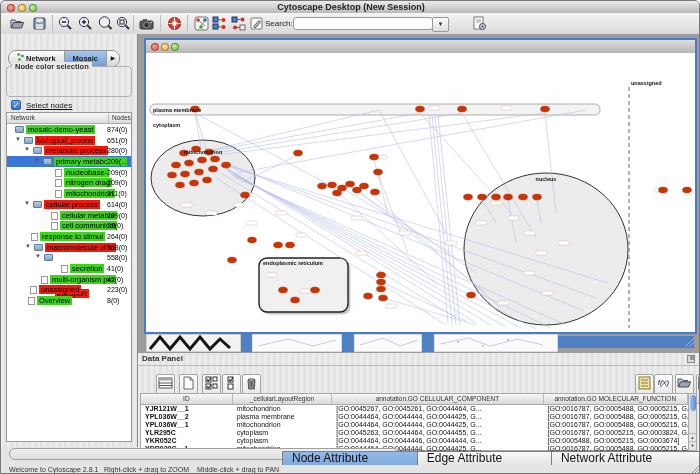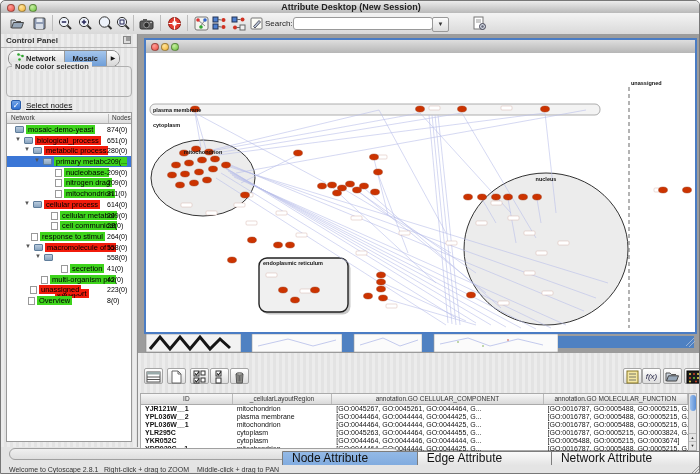--- a/index.html
+++ b/index.html
@@ -67,21 +67,21 @@
   .dashedline{stroke:#808080;stroke-width:1.2;stroke-dasharray:4 3;}
   .edge{stroke:#b9bfe9;stroke-width:0.7;opacity:.85;}
   .gnode{fill:#cc3300;stroke:#932600;stroke-width:0.4;}
   .pill{fill:#fff;stroke:#d6b6ad;stroke-width:0.5;}
   .glabel{font-family:"Liberation Sans",sans-serif;font-size:5.5px;font-weight:bold;fill:#111;}
   .behind{position:absolute;left:0;top:300px;width:563px;height:19px;}
   
   .data-panel{position:absolute;left:137px;top:352px;width:563px;height:100px;background:repeating-linear-gradient(90deg,#ececec 0 3px,#e3e3e3 3px 6px);}
   .dp-head{position:absolute;left:0;top:0;width:100%;height:12px;border-bottom:1px solid #bbb;}
   .dp-title{position:absolute;left:4px;top:1px;font-size:8px;font-weight:bold;color:#333;}
-  .dp-btn{position:absolute;top:15px;width:19px;height:16px;border:1px solid #a5a5a5;border-radius:2px;background:linear-gradient(#fff,#ddd);box-sizing:border-box;}
+  .dp-btn{position:absolute;top:21px;width:19px;height:30px;border:1px solid #a5a5a5;border-radius:2px;background:linear-gradient(#fff,#ddd);box-sizing:border-box;margin-left:12px;}
   .dtable{position:absolute;left:2px;top:40px;width:549px;height:58px;background:#fff;border:1px solid #aaa;box-sizing:border-box;}
   .dt-head{display:flex;height:10px;background:linear-gradient(#f7f7f7,#d9d9d9);border-bottom:1px solid #aaa;}
   .dt-hc{font-size:6.5px;color:#333;text-align:center;line-height:9px;border-right:1px solid #bbb;overflow:hidden;white-space:nowrap;box-sizing:border-box;}
   .dt-row{display:flex;height:8px;}
   .dt-c{font-size:7px;line-height:8px;color:#111;padding-left:4px;overflow:hidden;white-space:nowrap;box-sizing:border-box;}
   .dt-c.id{font-weight:bold;}
   .vscroll{position:absolute;right:-9px;top:-1px;width:9px;height:58px;background:#e4e4e4;border:1px solid #aaa;box-sizing:border-box;}
   .vthumb{position:absolute;left:0.5px;top:1px;width:6px;height:16px;border-radius:3px;background:linear-gradient(90deg,#9cc0ee,#5b8fd6);}
   .varr{position:absolute;left:0;width:7px;height:8px;font-size:4px;text-align:center;line-height:8px;color:#333;border-top:1px solid #bbb;}
   
@@ -98,21 +98,21 @@
 </style>
 </head>
 <body>
 
 <div id="app">
 
   <div class="titlebar">
     <span class="tl r"></span>
     <span class="tl y"></span>
     <span class="tl g"></span>
-    <div class="wtitle">Attribute Desktop (New Session)</div>
+    <div class="wtitle">Cytoscape Desktop (New Session)</div>
   </div>
 
   <div class="toolbar">
     <span class="tbtn" style="left:8px"><svg width="17" height="17" viewBox="0 0 17 17">
           <path d="M2 13 L2 5 L6 5 L7.3 6.5 L12 6.5" fill="#c9d2dc" stroke="#555" stroke-width="1"></path>
           <path d="M2.5 13 L4.5 7.5 L14.5 7.5 L12.5 13 Z" fill="#97a7b8" stroke="#444" stroke-width="1"></path>
         </svg></span>
     <span class="tbtn" style="left:30px"><svg width="17" height="17" viewBox="0 0 17 17">
           <rect x="3" y="3" width="11" height="11" rx="1" fill="#8f9cb4" stroke="#444"></rect>
           <rect x="5.5" y="3.5" width="6" height="3.5" fill="#e8ecf2"></rect>
@@ -190,24 +190,20 @@
     <span class="tbtn" style="left:470px"><svg width="17" height="17" viewBox="0 0 17 17">
           <rect x="3" y="2" width="9" height="12" fill="#fff" stroke="#777"></rect>
           <line x1="5" y1="5" x2="10" y2="5" stroke="#999"></line>
           <line x1="5" y1="7" x2="10" y2="7" stroke="#999"></line>
           <circle cx="11.5" cy="11.5" r="3" fill="#cfd6e0" stroke="#445"></circle>
           <circle cx="11.5" cy="11.5" r="1.2" fill="#667"></circle>
         </svg></span>
   </div>
 
   <div class="control-panel">
-    <div class="cp-head">
-      <span class="cp-title">Control Panel</span>
-      <span class="float-icn"></span>
-    </div>
     <div class="cp-tabs">
         <div class="cp-tab">
           <span><svg width="7" height="8" viewBox="0 0 7 8">
               <circle cx="1.5" cy="1.5" r="1.3" fill="#2ea52e"></circle>
               <circle cx="5.5" cy="3" r="1.3" fill="#2ea52e"></circle>
               <circle cx="2.5" cy="6.5" r="1.3" fill="#2ea52e"></circle>
               <line x1="1.5" y1="1.5" x2="5.5" y2="3" stroke="#2ea52e" stroke-width="0.5"></line>
             </svg></span>
           <span>Network</span>
         </div>
@@ -230,21 +226,21 @@
       </div>
       <div>
           <div class="trow">
             <span class="ticon folder" style="left: 8px;"></span>
             <span class="tlabel green" style="left: 19px; max-width: 89px;">mosaic-demo-yeast</span>
             <span class="tnodes">874(0)</span>
           </div>
           <div class="trow">
             <span class="tarrow" style="left: 8px;">▼</span>
             <span class="ticon folder" style="left: 17px;"></span>
-            <span class="tlabel red" style="left: 28px; max-width: 80px;">biological_process</span>
+            <span class="tlabel red" style="left: 28px; max-width: 80px; font-family: Liberation Serif, serif;">biological_process</span>
             <span class="tnodes">651(0)</span>
           </div>
           <div class="trow">
             <span class="tarrow" style="left: 17px;">▼</span>
             <span class="ticon folder" style="left: 26px;"></span>
             <span class="tlabel red" style="left: 37px; max-width: 71px; text-align: center;">metabolic process</span>
             <span class="tnodes">280(0)</span>
           </div>
           <div class="trow sel">
             <span class="tarrow" style="left: 27px;">▼</span>
@@ -481,20 +477,24 @@
       <circle cx="320" cy="8" r="0.8" fill="#7a4"></circle>
         <circle cx="345" cy="12" r="0.8" fill="#7a4"></circle>
         <circle cx="370" cy="6" r="0.8" fill="#c43"></circle>
       <rect x="420" y="2" width="136" height="12" fill="#4f81c2"></rect>
       <line x1="548" y1="12" x2="556" y2="4" stroke="#9ab4d8" stroke-width="1"></line>
       <line x1="551" y1="13" x2="557" y2="7" stroke="#9ab4d8" stroke-width="1"></line>
     </svg>
   </div>
 
   <div class="data-panel">
+    <div class="dp-head">
+      <span class="dp-title">Data Panel</span>
+      <span class="float-icn" style="top:2px"></span>
+    </div>
     <span class="dp-btn" style="left:6px"><svg width="17" height="16" viewBox="0 0 17 16">
           <rect x="2" y="3" width="13" height="10" fill="#fff" stroke="#555"></rect>
           <rect x="2" y="3" width="13" height="2.5" fill="#9aa"></rect>
           <line x1="2" y1="8" x2="15" y2="8" stroke="#555"></line>
           <line x1="2" y1="10.5" x2="15" y2="10.5" stroke="#555"></line>
         </svg></span>
     <span class="dp-btn" style="left:29px"><svg width="17" height="16" viewBox="0 0 17 16">
           <path d="M4 2 L10 2 L13 5 L13 14 L4 14 Z" fill="#fff" stroke="#666"></path>
           <path d="M10 2 L10 5 L13 5" fill="none" stroke="#666"></path>
         </svg></span>

